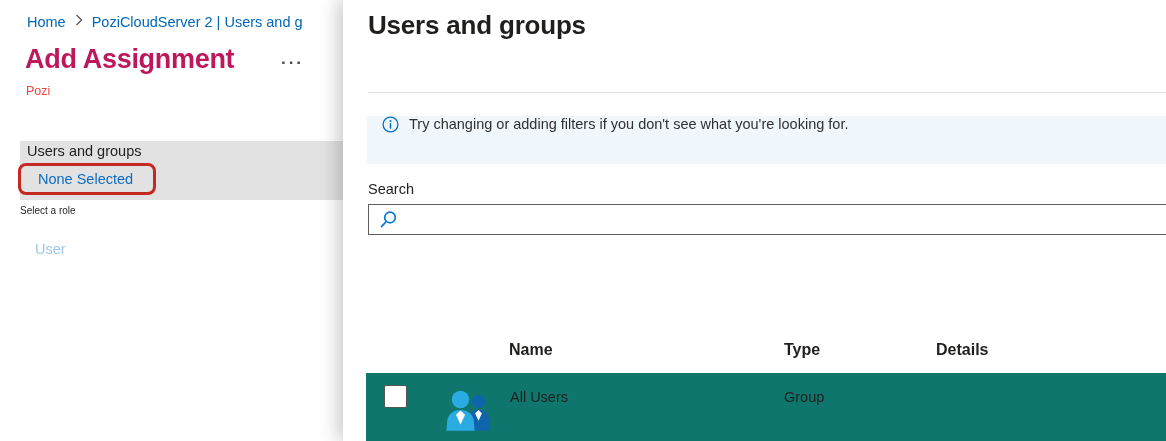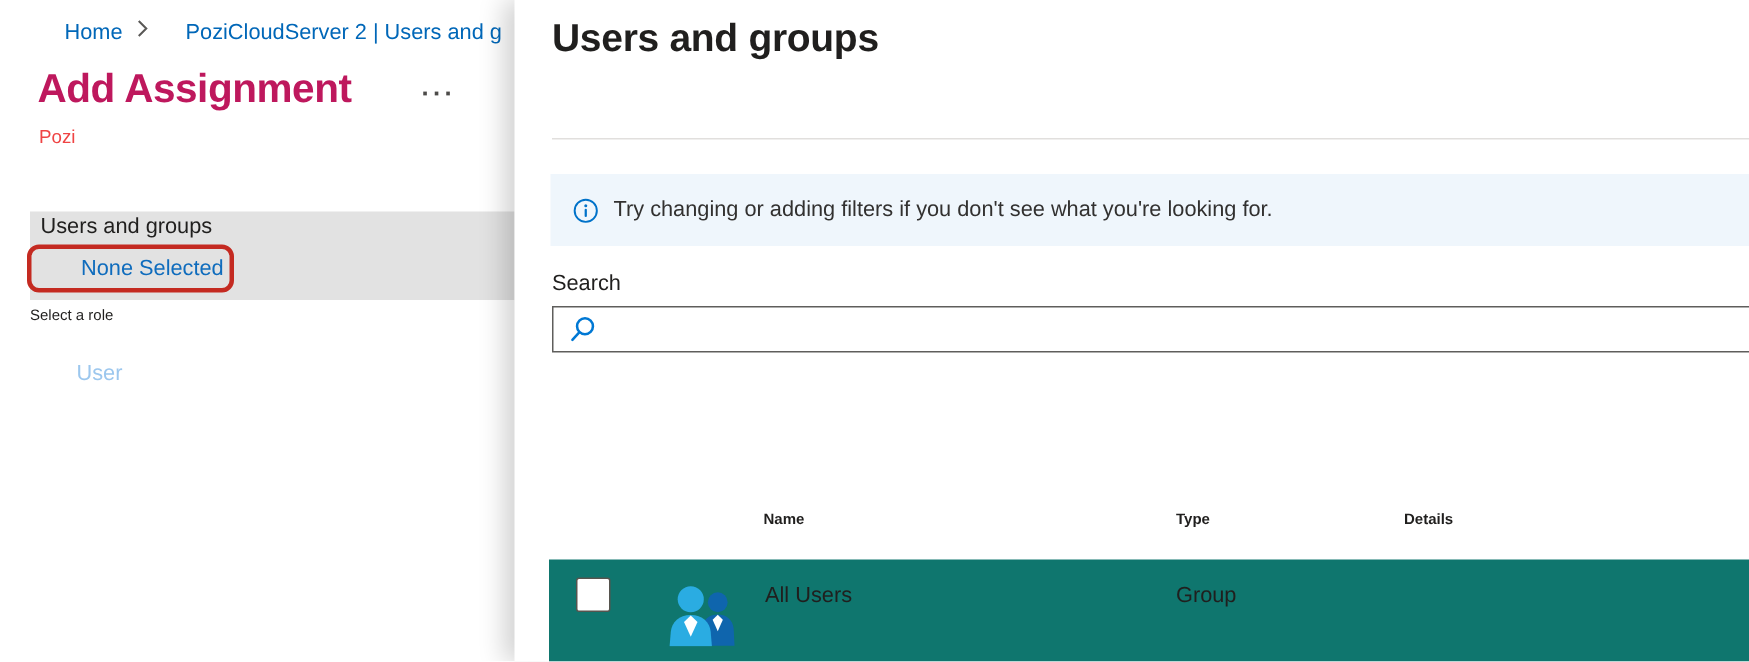--- a/index.html
+++ b/index.html
@@ -1,20 +1,20 @@
 <!DOCTYPE html>
 <html><head>
 <meta charset="utf-8">
 <style>
   html,body{margin:0;padding:0;background:#fff;}
   .screen{
     position:relative;width:1166px;height:441px;background:#fff;overflow:hidden;
     font-family:"Liberation Sans","DejaVu Sans",sans-serif;color:#201f1e;font-size:14px;
   }
-  a{text-decoration:none;cursor:pointer;margin-left:16px;}
+  a{text-decoration:none;cursor:pointer;}
 
   
   .breadcrumb{position:absolute;left:27px;top:13px;white-space:nowrap;font-size:14.5px;}
   .crumb-link{color:#0067b8;}
   .crumb-sep{display:inline-block;margin:0 9px;vertical-align:1px;}
   .page-title{position:absolute;left:25px;top:44px;margin:0;font-size:27px;font-weight:700;color:#be185d;letter-spacing:-.3px;}
   .more-btn{position:absolute;left:275px;top:52px;border:0;background:transparent;color:#4d4b49;
     font-size:17px;font-weight:700;letter-spacing:2px;cursor:pointer;padding:2px 6px;line-height:1;}
   .page-subtitle{position:absolute;left:26px;top:84px;font-size:12.5px;color:#ef4444;}
 
@@ -26,35 +26,35 @@
   .role-label{position:absolute;left:20px;top:205px;font-size:10px;color:#201f1e;}
   .role-value{position:absolute;left:35px;top:241px;font-size:14.5px;color:#9cc7ee;}
 
   
   .panel{position:absolute;left:343px;top:0;width:823px;height:441px;background:#fff;
     box-shadow:-7px 0 16px rgba(0,0,0,0.18);}
   .panel-title{position:absolute;left:25px;top:10px;margin:0;font-size:26px;font-weight:700;color:#201f1e;letter-spacing:-.2px;}
   .divider{position:absolute;left:25px;top:92px;right:0;height:1px;background:#e1dfdd;}
 
   .banner{position:absolute;left:24px;top:116px;right:0;height:48px;background:#eff6fc;
-    display:flex;align-items:center;gap:10px;padding-left:15px;box-sizing:border-box;}
+    display:flex;align-items:flex-start;gap:10px;padding-left:15px;box-sizing:border-box;}
   .banner-text{font-size:14.5px;color:#323130;}
   .info-icon{display:flex;align-items:center;}
 
   .search-label{position:absolute;left:25px;top:181px;font-size:14.5px;color:#201f1e;}
   .search-box{position:absolute;left:25px;top:204px;right:-2px;height:31px;box-sizing:border-box;
     border:1px solid #5f5e5c;background:#fff;display:flex;align-items:center;padding-left:10px;gap:8px;}
   .search-input{border:0;outline:none;flex:1;height:100%;font-size:14px;font-family:inherit;background:transparent;color:#201f1e;}
   .search-icon{display:flex;align-items:center;}
 
   .tabs{position:absolute;left:25px;top:267px;display:flex;gap:30px;}
   .tab{font-size:15px;color:#323130;padding:0 4px 9px 4px;margin:0 -1px;border-bottom:3px solid transparent;cursor:pointer;}
   .tab.active{font-weight:700;color:#201f1e;border-bottom-color:#0078d4;}
 
-  .th{position:absolute;top:341px;font-size:10px;font-weight:700;color:#201f1e;}
+  .th{position:absolute;top:341px;font-size:16px;font-weight:700;color:#201f1e;}
   .th-name{left:166px;}
   .th-type{left:441px;}
   .th-details{left:593px;}
 
   .row{position:absolute;left:23px;top:373px;right:0;height:84px;background:#0f766e;cursor:pointer;}
   .row-check{appearance:none;-webkit-appearance:none;position:absolute;left:18px;top:12px;width:23px;height:23px;
     border:1.5px solid #56544e;border-radius:2px;background:#fff;margin:0;cursor:pointer;}
   .row-icon{position:absolute;left:79px;top:16px;}
   .cell{position:absolute;top:16px;font-size:14.5px;color:#201f1e;}
   .cell-name{left:144px;}

